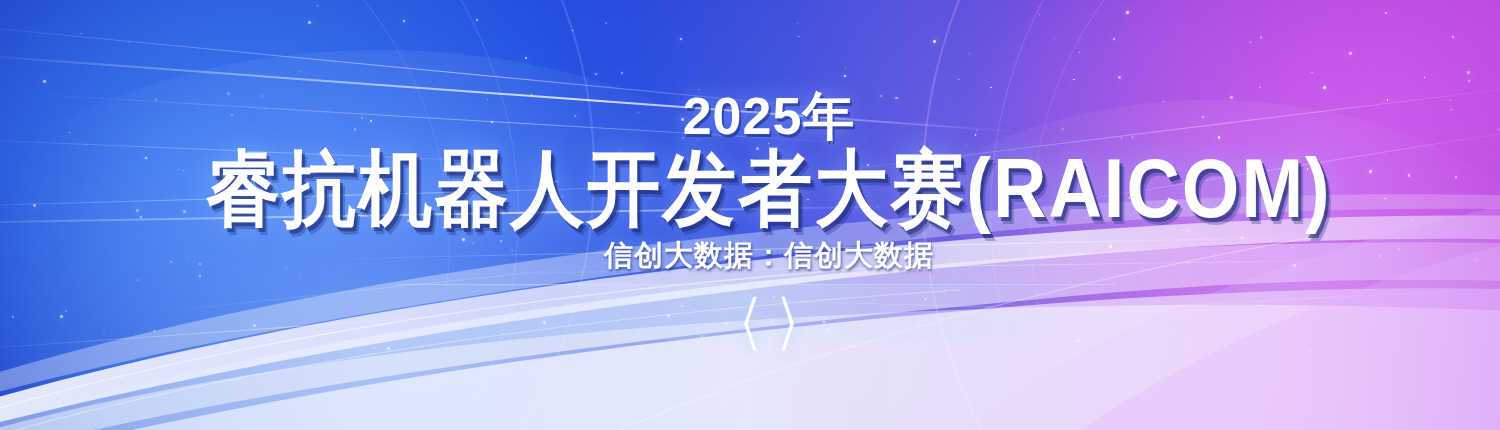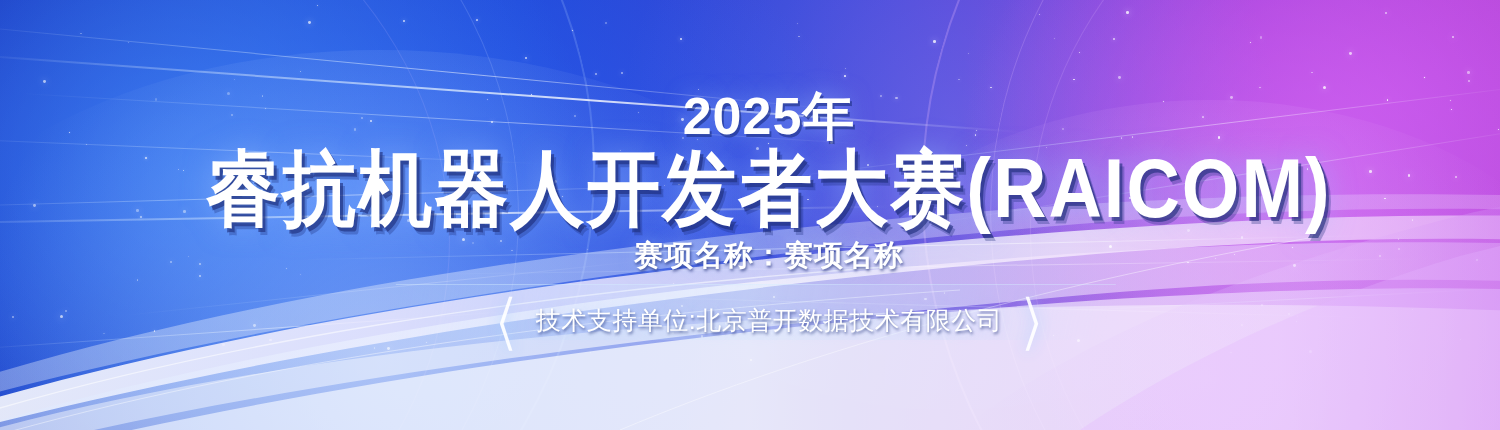--- a/index.html
+++ b/index.html
@@ -412,23 +412,22 @@
 
   <div class="panelband"></div>
 
   <div class="content">
 
     <div class="year">2025年</div>
 
     <div class="maintitle">睿抗机器人开发者大赛(RAICOM)</div>
 
     <div class="subtitle">
-      <span>赛项名称：赛项名称</span>
+      <span>信创大数据：信创大数据</span>
     </div>
 
     <div class="supportbar">
       <span class="chev">〈</span>
-      <span class="support-text">技术支持单位:北京普开数据技术有限公司</span>
       <span class="chev">〉</span>
     </div>
 
   </div>
 </div>
 
 </body></html>

